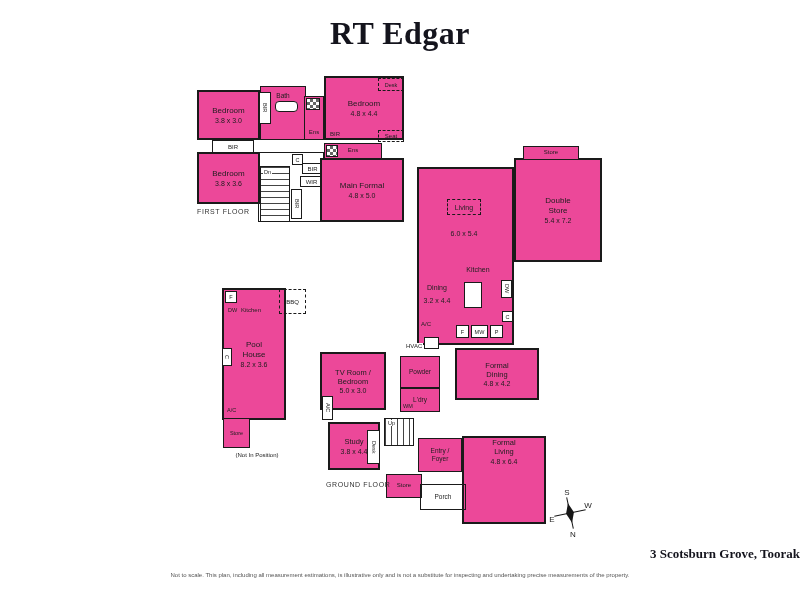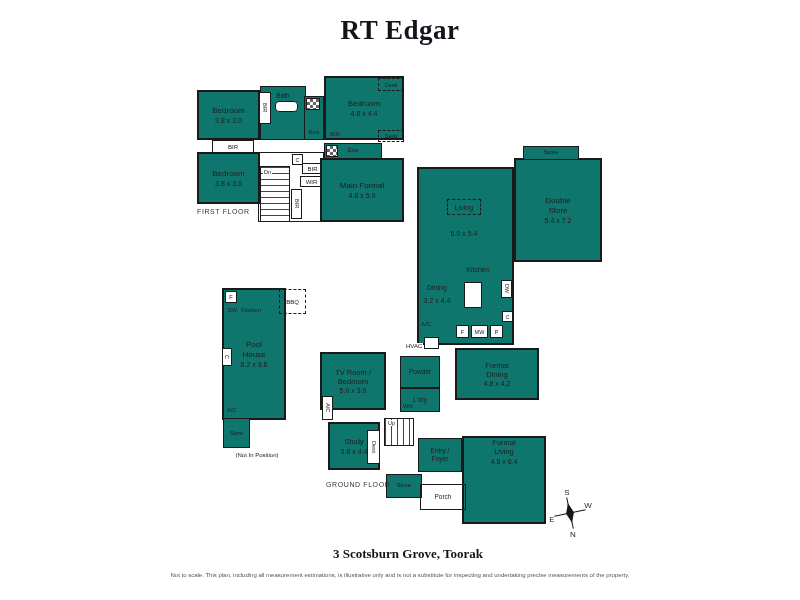--- a/index.html
+++ b/index.html
@@ -1,26 +1,26 @@
 <!DOCTYPE html>
 <html><head>
 <meta charset="utf-8">
 <style>
   * { margin:0; padding:0; box-sizing:border-box; }
   html,body { width:800px; height:600px; background:#fff; }
   body { font-family:"Liberation Sans", sans-serif; color:#1d1d1d; position:relative; overflow:hidden; }
   .canvas { position:absolute; inset:0; }
   .title { position:absolute; top:15px; left:0; right:0; text-align:center;
-           font-family:"Liberation Serif", serif; font-weight:bold; font-size:27px;
+           font-family:"Liberation Serif", serif; font-weight:bold; font-size:32px;
            letter-spacing:.5px; color:#14141d; }
-  .address { position:absolute; top:546px; left:16px; right:0; text-align:center;
+  .address { position:absolute; top:546px; left:16px; right:0; text-align:right;
              font-family:"Liberation Serif", serif; font-weight:bold; font-size:13px; color:#14141d; }
   .disclaimer { position:absolute; top:572px; left:0; right:0; text-align:center;
                 font-size:6px; color:#555; }
-  .room { position:absolute; border:2px solid #1a1a1a; background:#0f766e; display:flex;
+  .room { position:absolute; border:2px solid #1a1a1a; background:#ec4899; display:flex;
           flex-direction:column; align-items:center; justify-content:center; text-align:center; }
   .room.thin { border-width:1.5px; }
   .room.top { justify-content:flex-start; }
   .room.open { background:transparent; }
   .rname { font-size:8px; line-height:1.25; }
   .rname.sm { font-size:6.5px; }
   .rdims { font-size:7px; margin-top:1px; }
   .slabel { position:absolute; font-size:6px; line-height:1.1; white-space:nowrap; color:#222; }
   .ctr { text-align:center; white-space:normal; }
   .sbox { position:absolute; border:1px solid #1a1a1a; background:#fff; display:flex;

